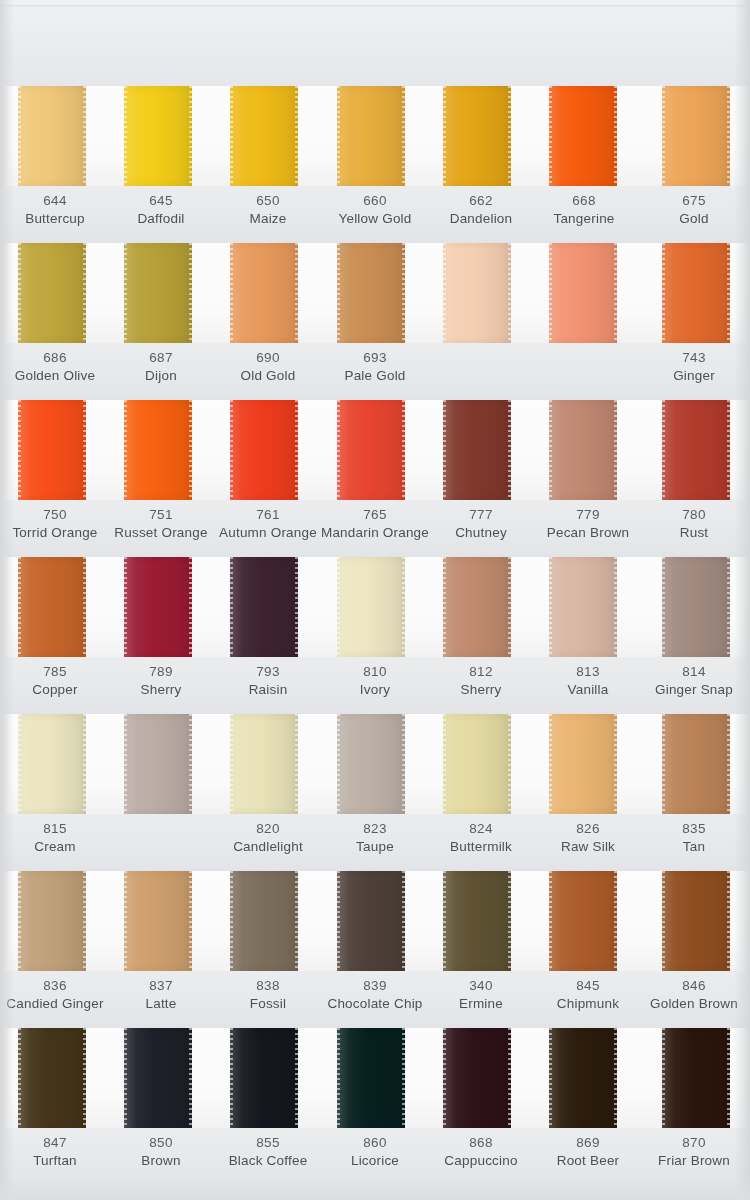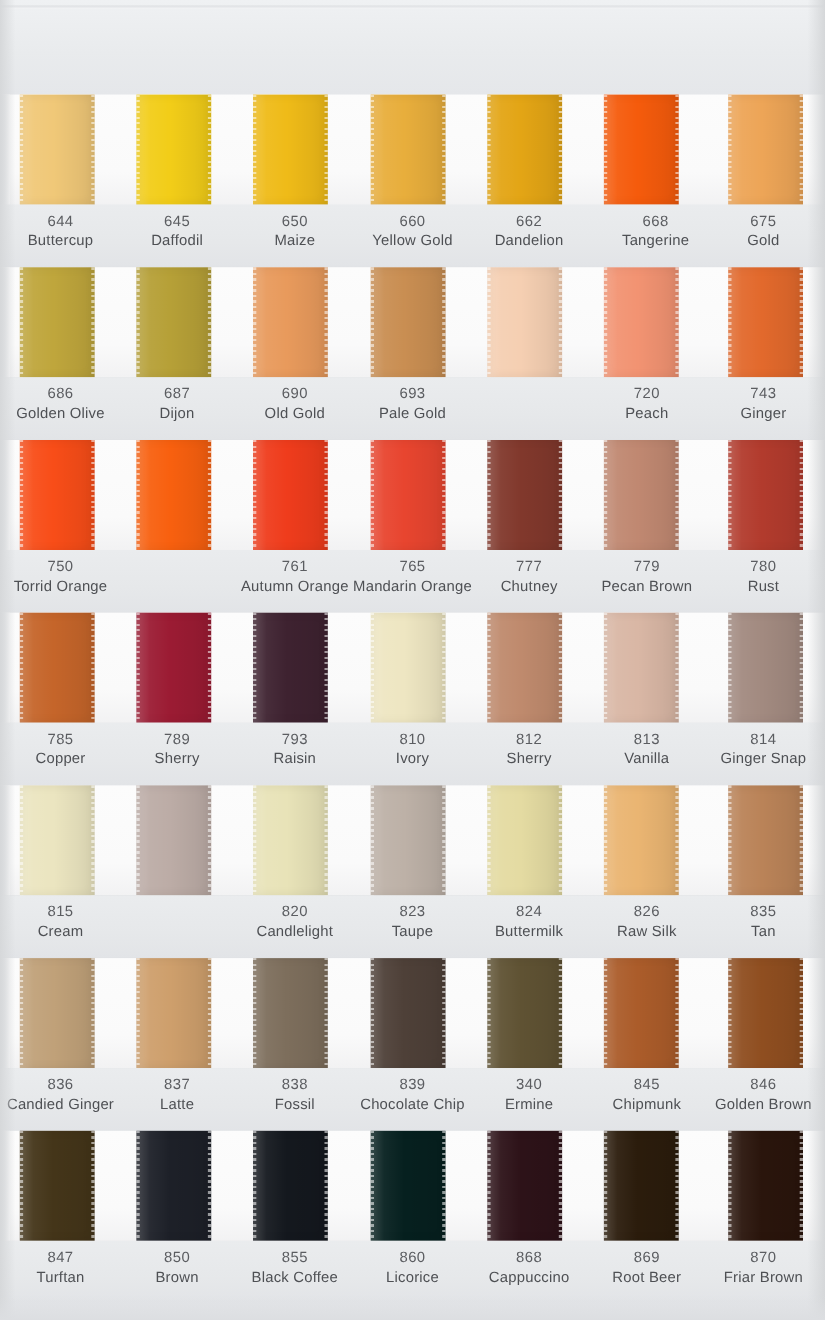--- a/index.html
+++ b/index.html
@@ -160,21 +160,21 @@
             <span class="name">Maize</span>
           </div>
           <div class="label" style="left: 315px;">
             <span class="code">660</span>
             <span class="name">Yellow Gold</span>
           </div>
           <div class="label" style="left: 421px;">
             <span class="code">662</span>
             <span class="name">Dandelion</span>
           </div>
-          <div class="label" style="left: 536px; text-align: center;">
+          <div class="label" style="left: 524px; text-align: center;">
             <span class="code">668</span>
             <span class="name">Tangerine</span>
           </div>
           <div class="label" style="left: 634px;">
             <span class="code">675</span>
             <span class="name">Gold</span>
           </div>
         </div>
       </div>
       <div class="row">
@@ -230,24 +230,20 @@
             <span class="name">Old Gold</span>
           </div>
           <div class="label" style="left: 315px;">
             <span class="code">693</span>
             <span class="name">Pale Gold</span>
           </div>
           <div class="label" style="left: 421px; margin-top: 48px;">
             <span class="code">714</span>
             <span class="name">Petal Peach</span>
           </div>
-          <div class="label" style="left: 528px;">
-            <span class="code">720</span>
-            <span class="name">Peach</span>
-          </div>
           <div class="label" style="left: 634px;">
             <span class="code">743</span>
             <span class="name">Ginger</span>
           </div>
         </div>
       </div>
       <div class="row">
         <div class="row-strip"></div>
         <div class="swatches">
           <div class="swatch" title="750 Torrid Orange" style="left: 18px; background: rgb(248, 77, 24);">
@@ -283,20 +279,24 @@
           <div class="swatch" title="780 Rust" style="left: 662px; background: rgb(178, 59, 45);">
             <span class="sheen"></span>
             <span class="edge-l"></span>
             <span class="edge-r"></span>
           </div>
         </div>
         <div class="labels">
           <div class="label" style="left: -5px;">
             <span class="code">750</span>
             <span class="name">Torrid Orange</span>
+          </div>
+          <div class="label" style="left: 101px;">
+            <span class="code">751</span>
+            <span class="name">Russet Orange</span>
           </div>
           <div class="label" style="left: 208px;">
             <span class="code">761</span>
             <span class="name">Autumn Orange</span>
           </div>
           <div class="label" style="left: 315px;">
             <span class="code">765</span>
             <span class="name">Mandarin Orange</span>
           </div>
           <div class="label" style="left: 421px;">

